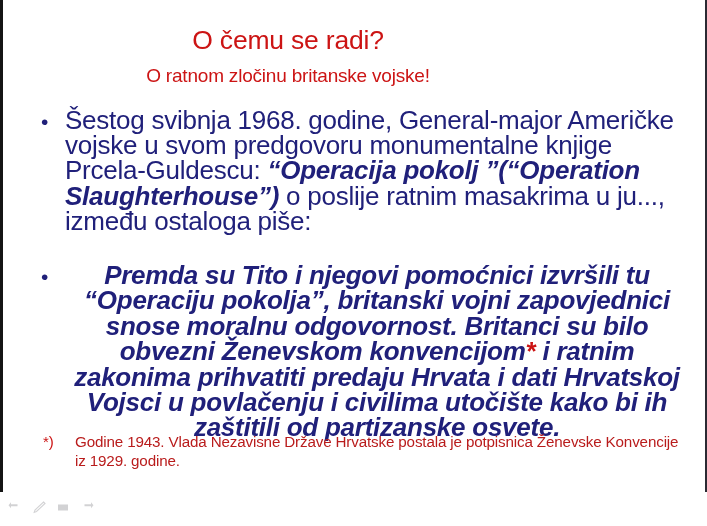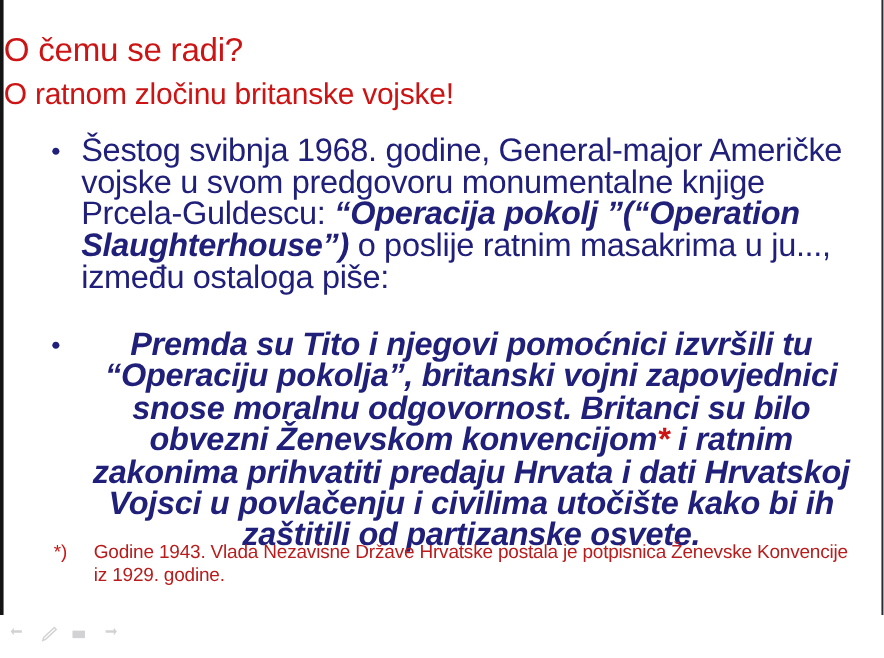--- a/index.html
+++ b/index.html
@@ -39,29 +39,29 @@
     height: 492px;
     background: #ffffff;
   }
 
   
   .title-block {
     position: absolute;
     left: 0;
     top: 22px;
     width: 570px;
-    text-align: left;
+    text-align: center;
     color: #CC1414;
     font-size: 26.5px;
     line-height: 36px;
     font-weight: 400;
     letter-spacing: -0.2px;
     white-space: nowrap;
   }
-  .title-line-2 { font-size: 24px; }
+  .title-line-2 { font-size: 19px; }
 
   
   .body-area {
     position: absolute;
     left: 0;
     top: 108px;
     width: 702px;
   }
 
   .bullet-row {

